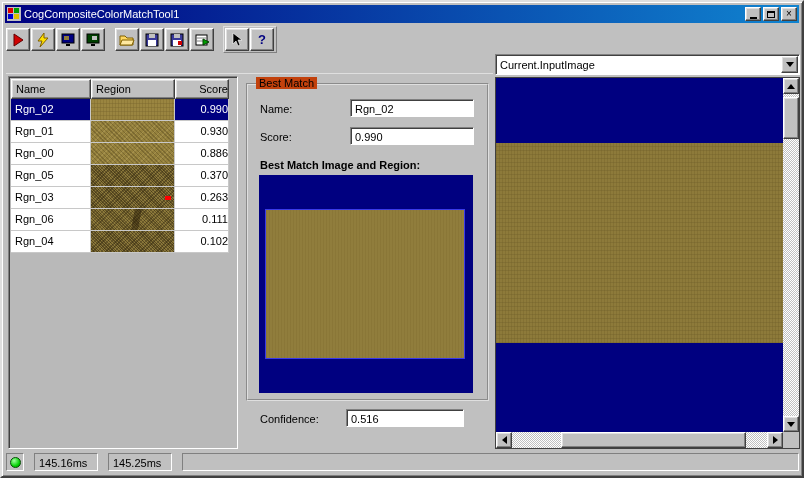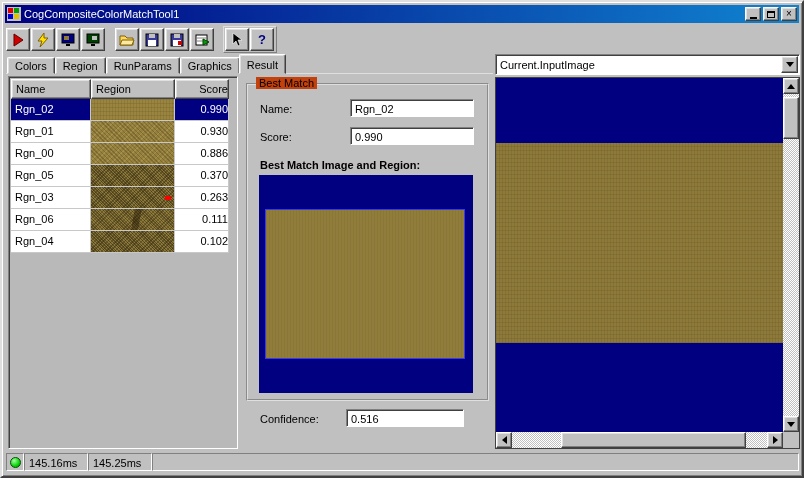--- a/index.html
+++ b/index.html
@@ -117,21 +117,21 @@
     position:absolute;background:#c0c0c0;border:1px solid;
     border-color:#fff #404040 #404040 #fff;box-shadow:inset -1px -1px 0 #808080,inset 1px 1px 0 #dfdfdf;
   }
   .corner{position:absolute;right:0;bottom:0;width:16px;height:16px;background:#c0c0c0;}
   .arr{width:0;height:0;display:block;}
   .arr-up{border-left:4px solid transparent;border-right:4px solid transparent;border-bottom:5px solid #000;}
   .arr-down{border-left:4px solid transparent;border-right:4px solid transparent;border-top:5px solid #000;}
   .arr-left{border-top:4px solid transparent;border-bottom:4px solid transparent;border-right:5px solid #000;}
   .arr-right{border-top:4px solid transparent;border-bottom:4px solid transparent;border-left:5px solid #000;}
   
-  .statusbar{position:absolute;left:3px;right:3px;bottom:3px;height:22px;display:flex;align-items:center;gap:0;padding-left:1px;}
+  .statusbar{position:absolute;left:3px;right:3px;bottom:3px;height:22px;display:flex;align-items:center;gap:10px;padding-left:1px;}
   .spanel{
     height:18px;background:#c0c0c0;border:1px solid;border-color:#808080 #fff #fff #808080;
     padding:3px 4px 0 4px;white-space:nowrap;
   }
   .led-panel{width:18px;display:flex;align-items:center;justify-content:center;padding:0;}
   .led{width:11px;height:11px;border-radius:50%;border:1px solid #005000;
     background:radial-gradient(circle at 35% 30%,#a0ffa0,#00d000 65%,#009000);}
   .sp-time{width:64px;}
   .sp-fill{flex:1;}
 </style>
@@ -222,27 +222,20 @@
         <svg width="16" height="16" viewBox="0 0 16 16">
             <polygon points="4,1 4,12 7,9 9,14 11,13 9,8 13,8" fill="#000" stroke="#fff" stroke-width="0.6"></polygon>
           </svg>
       </button>
       <button class="tbtn">
         <span class="help-q">?</span>
       </button>
     </span>
   </div>
 
-  <div class="tabs">
-    <div class="tab">Colors</div>
-    <div class="tab">Region</div>
-    <div class="tab">RunParams</div>
-    <div class="tab">Graphics</div>
-    <div class="tab active">Result</div>
-  </div>
   <div class="page-edge"></div>
 
   <div class="grid">
     <div class="grid-inner">
       <div class="hrow">
         <div class="hcell c-name">Name</div>
         <div class="hcell c-color">Region</div>
         <div class="hcell c-score">Score</div>
       </div>
       <div class="row selected">

